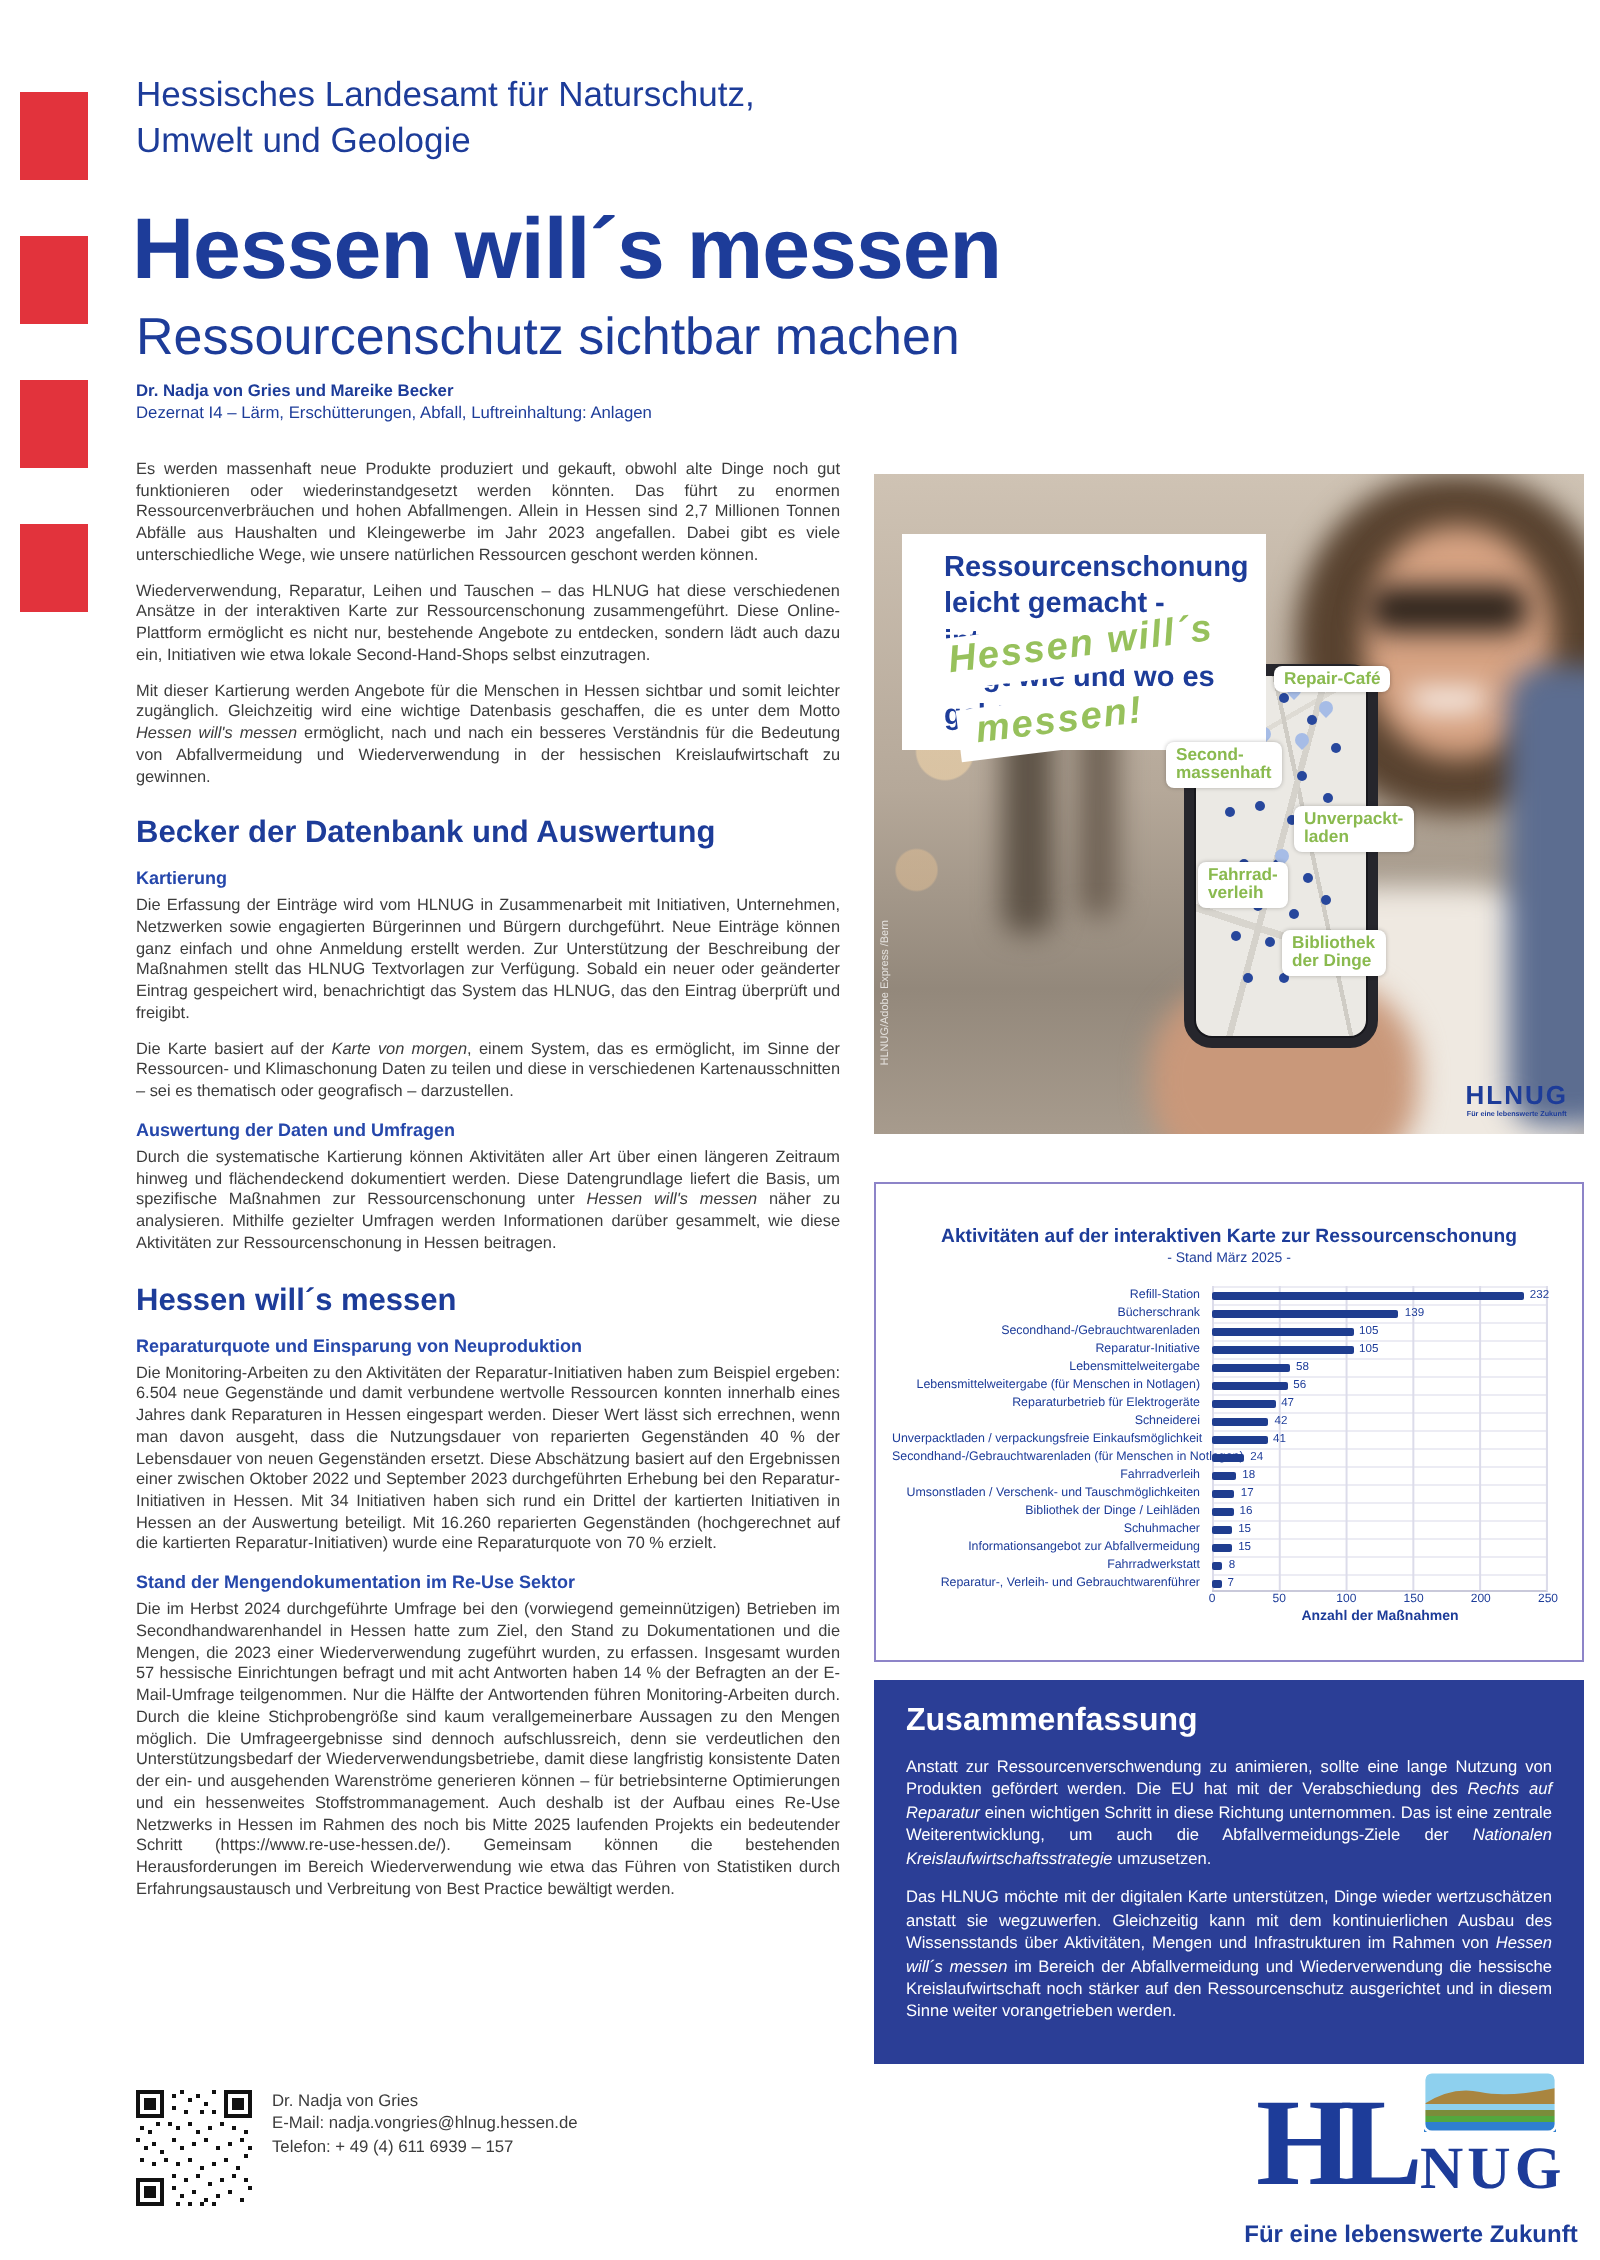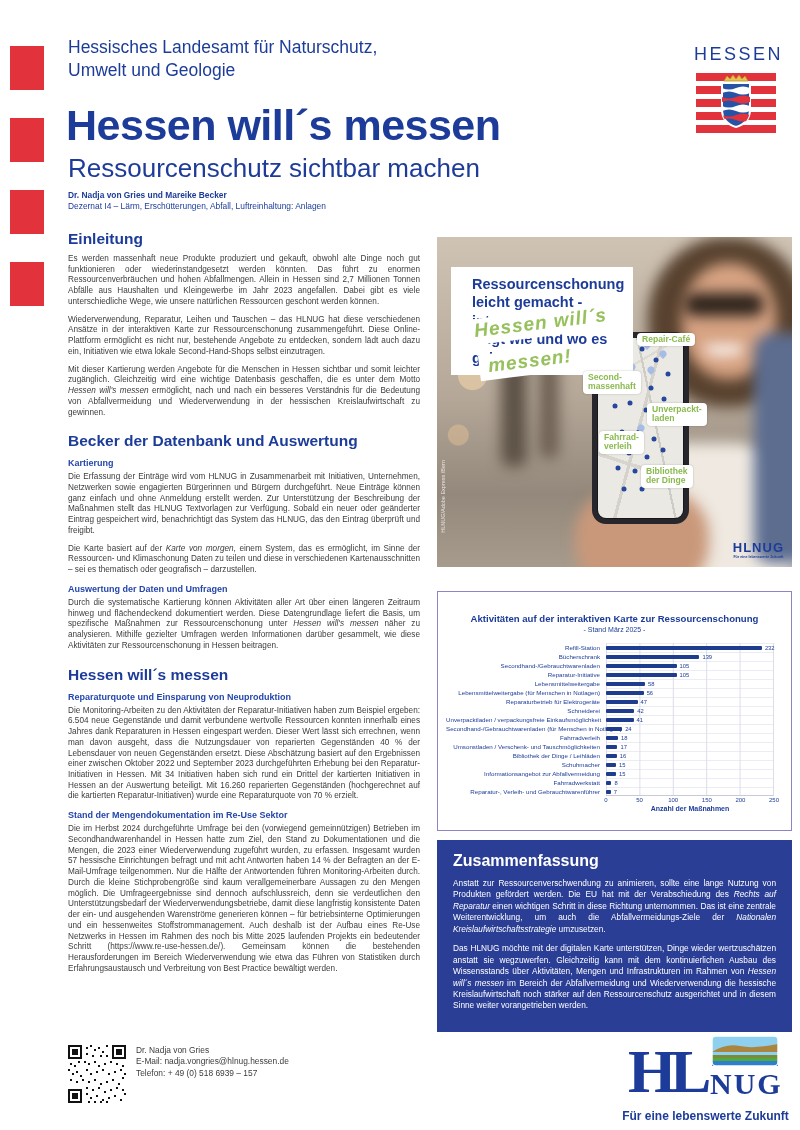--- a/index.html
+++ b/index.html
@@ -117,49 +117,27 @@
   <div class="stripe" style="top:46px"></div>
   <div class="stripe" style="top:118px"></div>
   <div class="stripe" style="top:190px"></div>
   <div class="stripe" style="top:262px"></div>
 
   <div class="inst">
     <div>Hessisches Landesamt für Naturschutz,</div>
     <div>Umwelt und Geologie</div>
   </div>
 
-  <div class="hessen-logo">
-    <div class="hessen-word">HESSEN</div>
-    <svg width="84" height="64" viewBox="0 0 84 64">
-      <rect x="2" y="2" width="80" height="8" fill="#e2333c"></rect>
-      <rect x="2" y="15" width="80" height="8" fill="#e2333c"></rect>
-      <rect x="2" y="28" width="80" height="8" fill="#e2333c"></rect>
-      <rect x="2" y="41" width="80" height="8" fill="#e2333c"></rect>
-      <rect x="2" y="54" width="80" height="8" fill="#e2333c"></rect>
-      <path d="M30 10 l3 -5 3 3 3 -4 3 4 3 -4 3 4 3 -3 3 5 z" fill="#e8c24a" stroke="#b8952f" stroke-width="0.8"></path>
-      <path d="M28 12 h28 v26 q0 14 -14 18 q-14 -4 -14 -18 z" fill="#2653a6" stroke="#fff" stroke-width="2"></path>
-      <clipPath id="sh">
-          <path d="M28 12 h28 v26 q0 14 -14 18 q-14 -4 -14 -18 z"></path>
-        </clipPath>
-      <g clip-path="url(#sh)">
-        <path d="M28 17 q7 3 14 0 t14 0 v5 q-7 3 -14 0 t-14 0 z" fill="#fff"></path>
-        <path d="M28 26 q7 3 14 0 t14 0 v5 q-7 3 -14 0 t-14 0 z" fill="#e2333c"></path>
-        <path d="M28 35 q7 3 14 0 t14 0 v5 q-7 3 -14 0 t-14 0 z" fill="#fff"></path>
-        <path d="M28 44 q7 3 14 0 t14 0 v5 q-7 3 -14 0 t-14 0 z" fill="#e2333c"></path>
-      </g>
-    </svg>
-  </div>
 
   <div class="poster-title">Hessen will´s messen</div>
   <div class="poster-subtitle">Ressourcenschutz sichtbar machen</div>
   <div class="authors">Dr. Nadja von Gries und Mareike Becker</div>
   <div class="dept">Dezernat I4 – Lärm, Erschütterungen, Abfall, Luftreinhaltung: Anlagen</div>
 
   <div class="col-left">
-    <h2>Einleitung</h2>
     <p>Es werden massenhaft neue Produkte produziert und gekauft, obwohl alte Dinge noch gut funktionieren oder wiederinstandgesetzt werden könnten. Das führt zu enormen Ressourcenverbräuchen und hohen Abfallmengen. Allein in Hessen sind 2,7 Millionen Tonnen Abfälle aus Haushalten und Kleingewerbe im Jahr 2023 angefallen. Dabei gibt es viele unterschiedliche Wege, wie unsere natürlichen Ressourcen geschont werden können.</p>
     <p>Wiederverwendung, Reparatur, Leihen und Tauschen – das HLNUG hat diese verschiedenen Ansätze in der interaktiven Karte zur Ressourcenschonung zusammengeführt. Diese Online-Plattform ermöglicht es nicht nur, bestehende Angebote zu entdecken, sondern lädt auch dazu ein, Initiativen wie etwa lokale Second-Hand-Shops selbst einzutragen.</p>
     <p><span>Mit dieser Kartierung werden Angebote für die Menschen in Hessen sichtbar und somit leichter zugänglich. Gleichzeitig wird eine wichtige Datenbasis geschaffen, die es unter dem Motto </span><span class="seg-em">Hessen will's messen</span><span> ermöglicht, nach und nach ein besseres Verständnis für die Bedeutung von Abfallvermeidung und Wiederverwendung in der hessischen Kreislaufwirtschaft zu gewinnen.</span></p>
 
     <h2>Becker der Datenbank und Auswertung</h2>
     <h3>Kartierung</h3>
     <p>Die Erfassung der Einträge wird vom HLNUG in Zusammenarbeit mit Initiativen, Unternehmen, Netzwerken sowie engagierten Bürgerinnen und Bürgern durchgeführt. Neue Einträge können ganz einfach und ohne Anmeldung erstellt werden. Zur Unterstützung der Beschreibung der Maßnahmen stellt das HLNUG Textvorlagen zur Verfügung. Sobald ein neuer oder geänderter Eintrag gespeichert wird, benachrichtigt das System das HLNUG, das den Eintrag überprüft und freigibt.</p>
     <p><span>Die Karte basiert auf der </span><span class="seg-i">Karte von morgen</span><span>, einem System, das es ermöglicht, im Sinne der Ressourcen- und Klimaschonung Daten zu teilen und diese in verschiedenen Kartenausschnitten – sei es thematisch oder geografisch – darzustellen.</span></p>
     <h3>Auswertung der Daten und Umfragen</h3>
     <p><span>Durch die systematische Kartierung können Aktivitäten aller Art über einen längeren Zeitraum hinweg und flächendeckend dokumentiert werden. Diese Datengrundlage liefert die Basis, um spezifische Maßnahmen zur Ressourcenschonung unter </span><span class="seg-em">Hessen will's messen</span><span> näher zu analysieren. Mithilfe gezielter Umfragen werden Informationen darüber gesammelt, wie diese Aktivitäten zur Ressourcenschonung in Hessen beitragen.</span></p>
@@ -469,21 +447,21 @@
           <rect x="10" y="28" width="1" height="1"></rect>
           <rect x="13" y="28" width="1" height="1"></rect>
           <rect x="16" y="28" width="1" height="1"></rect>
           <rect x="19" y="28" width="1" height="1"></rect>
         </g>
     </svg>
   </div>
   <div class="foot-text">
     <div class="foot-line">Dr. Nadja von Gries</div>
     <div class="foot-line">E-Mail: nadja.vongries@hlnug.hessen.de</div>
-    <div class="foot-line">Telefon: + 49 (0) 518 6939 – 157</div>
+    <div class="foot-line">Telefon: + 49 (4) 611 6939 – 157</div>
   </div>
 
   <div class="hlnug-logo">
     <svg width="160" height="74" viewBox="0 0 160 74">
       <g fill="#1d3c99" font-family="Liberation Serif, serif" font-weight="bold">
         <text x="2" y="62" font-size="62">H</text>
         <text x="44" y="62" font-size="62">L</text>
         <text x="84" y="64" font-size="30" letter-spacing="2">NUG</text>
       </g>
       <g>

